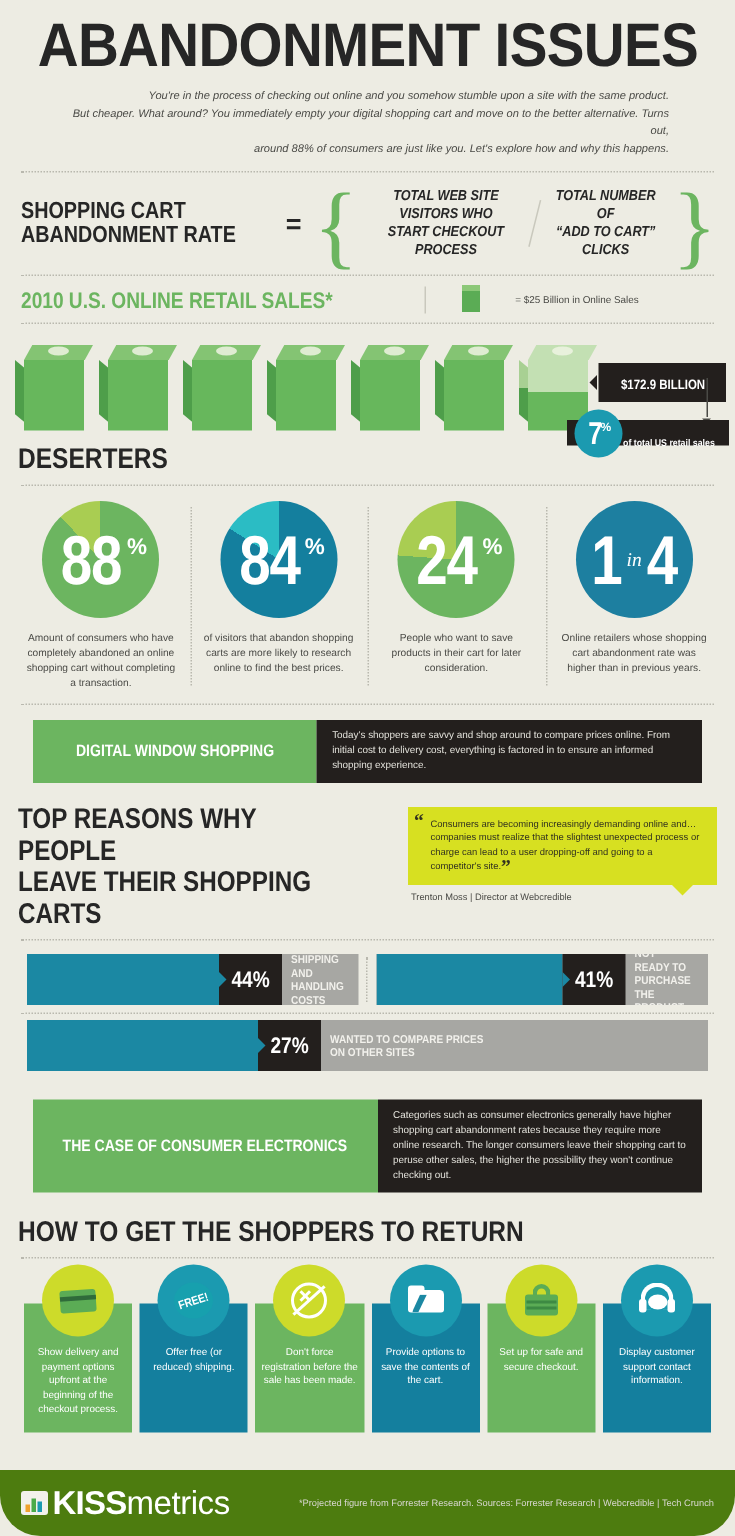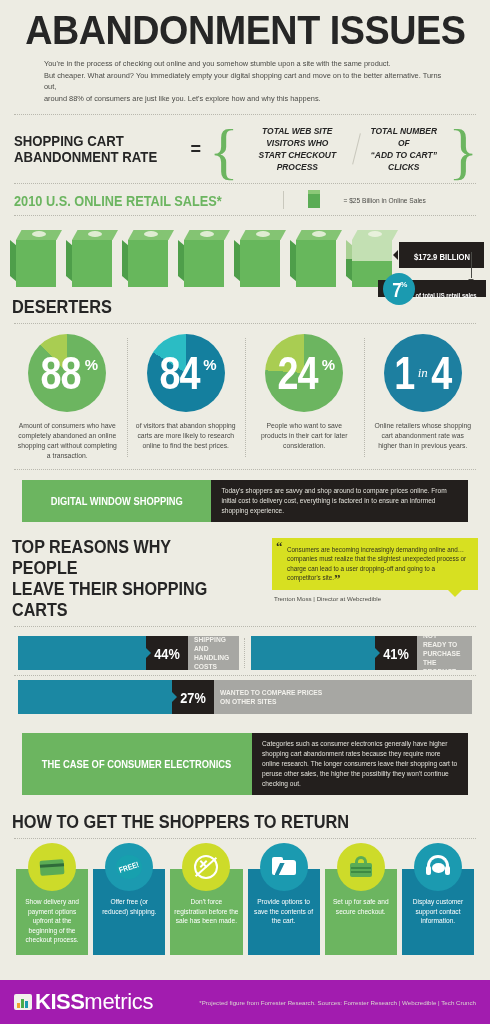--- a/index.html
+++ b/index.html
@@ -7,20 +7,21 @@
     width: 490px;
     background: #edece3;
     font-family: "Liberation Sans", sans-serif;
   }
   .page {
     position: relative;
     width: 490px;
     height: 1024px;
     background: #edece3;
     overflow: hidden;
+    border-radius: 27px;
   }
   .dots {
     border-top: 1px dotted #b9b8ae;
     height: 0;
   }
 
   
   .header { padding: 10px 0 6px; position: relative; }
   .title-row {
     display: flex; align-items: center; justify-content: center; gap: 8px;
@@ -29,25 +30,26 @@
     font-family: "Liberation Sans Narrow", "Liberation Sans", sans-serif;
     font-weight: bold;
     font-size: 41px;
     line-height: 40px;
     color: #262626;
     letter-spacing: -0.5px;
     transform: scaleX(0.92);
     white-space: nowrap;
   }
   .intro {
-    text-align: left;
+    text-align: right;
     font-size: 7.4px;
     line-height: 11.5px;
     color: #4a4a46;
     padding: 8px 44px 0;
+    font-style: italic;
   }
 
   
   .formula {
     display: flex; align-items: center; gap: 6px;
     padding: 10px 12px 10px 14px;
   }
   .formula-label {
     font-family: "Liberation Sans Narrow", "Liberation Sans", sans-serif;
     font-weight: bold; font-size: 15.5px; line-height: 16px;
@@ -343,21 +345,21 @@
     border: 3px solid #fff; border-bottom: 0; border-radius: 11px 11px 0 0; }
   .ic-head .e1, .ic-head .e2 { position: absolute; top: 12px; width: 5px; height: 9px;
     background: #fff; border-radius: 2px; }
   .ic-head .e1 { left: 1px; } .ic-head .e2 { left: 20px; }
   .ic-head .bub { position: absolute; left: 7px; top: 9px; width: 13px; height: 10px;
     background: #fff; border-radius: 50%; }
 
   
   .footer {
     position: absolute; left: 0; bottom: 0; width: 490px; height: 44px;
-    background: #a21caf; display: flex; align-items: center; padding: 0 14px;
+    background: #4d7c0f; display: flex; align-items: center; padding: 0 14px;
   }
   .logo { display: flex; align-items: center; gap: 3px; }
   .logo-mark {
     width: 18px; height: 16px; background: #f2f1ec; border-radius: 2px;
     position: relative; overflow: hidden;
   }
   .logo-mark i { position: absolute; bottom: 2px; width: 3px; display: block; }
   .logo-mark .b1 { left: 3px; height: 5px; background: #f0a22e; }
   .logo-mark .b2 { left: 7px; height: 9px; background: #4aab4a; }
   .logo-mark .b3 { left: 11px; height: 7px; background: #1b9ab0; }

